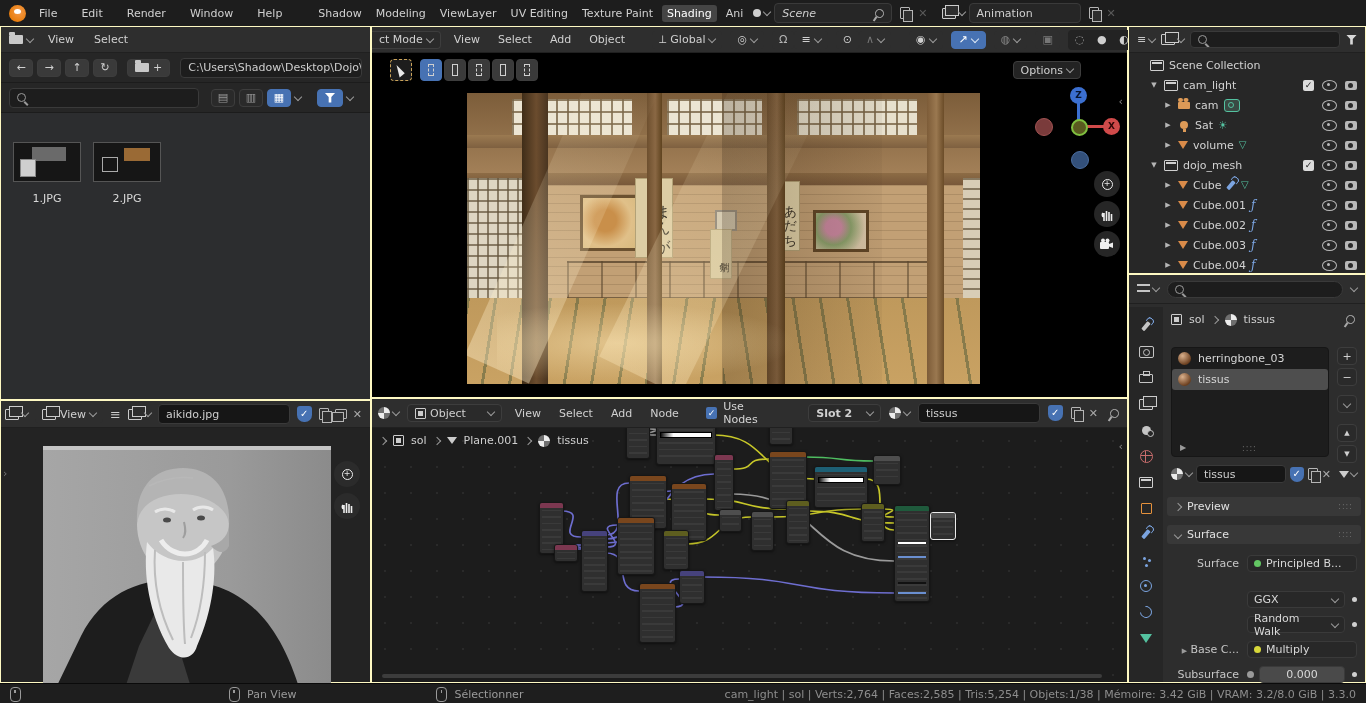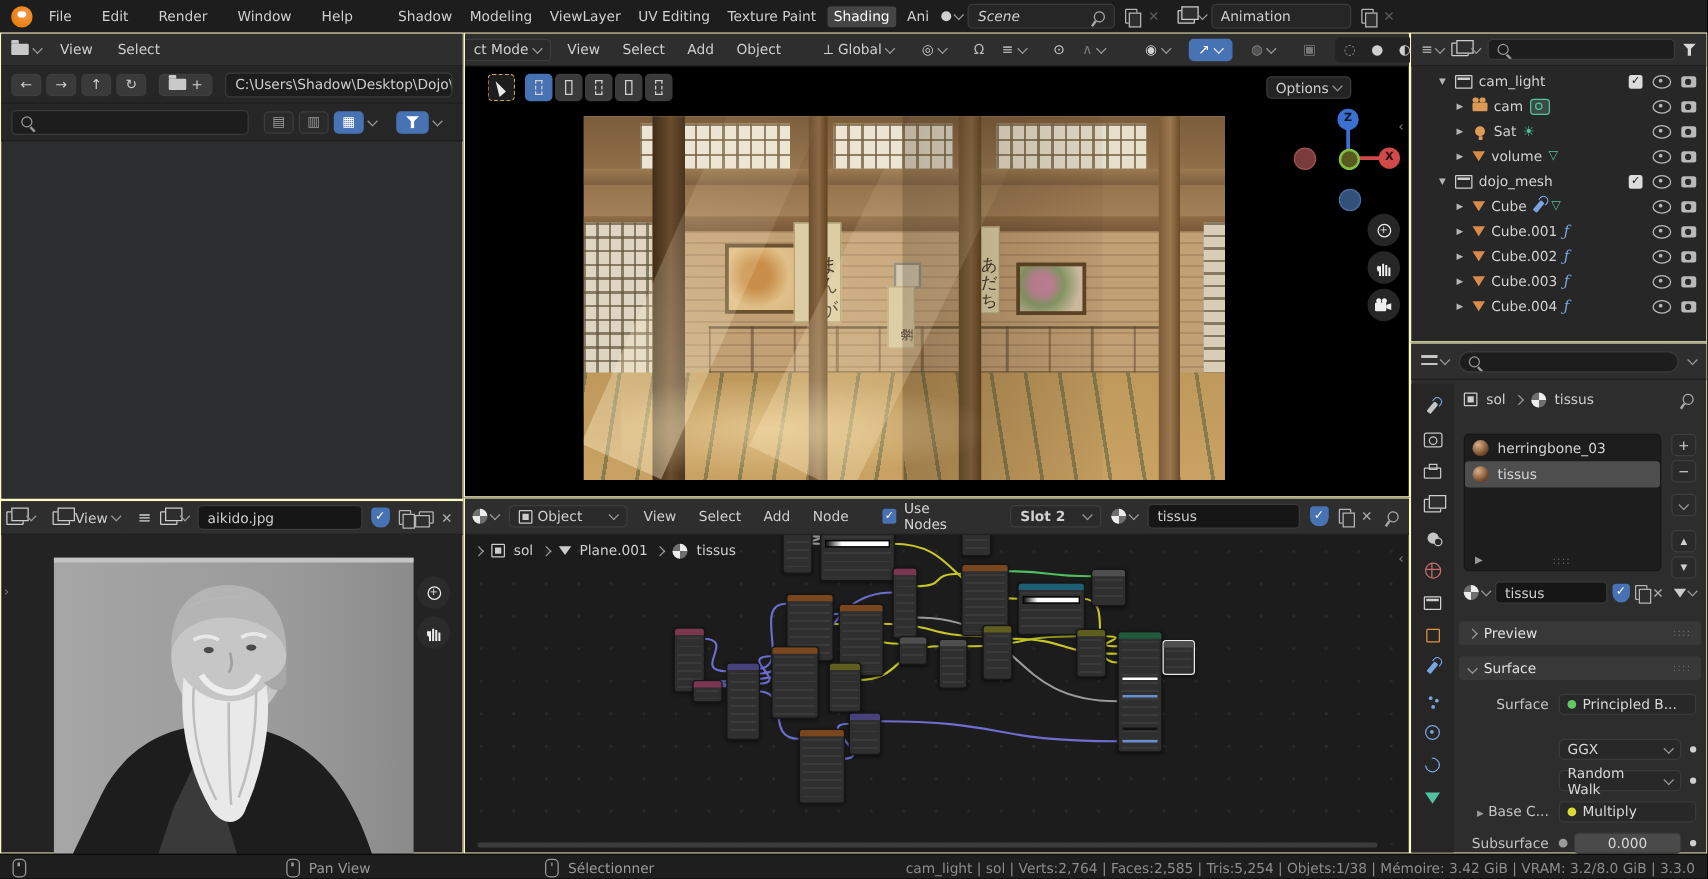--- a/index.html
+++ b/index.html
@@ -148,20 +148,34 @@
       <span class="btn" style="width:24px;justify-content:center;margin-left:8px;color:#9a9a9a;">▤</span>
       <span class="btn" style="width:24px;justify-content:center;color:#9a9a9a;">▥</span>
       <span class="btn" style="width:24px;justify-content:center;background:#4772b3;border-color:#4772b3;color:#fff;">▦</span>
       <span class="chev"></span>
       <span class="btn" style="width:26px;justify-content:center;background:#4772b3;border-color:#4772b3;margin-left:12px;">
           <span class="i-funnel" style="background:#fff;"></span>
         </span>
       <span class="chev"></span>
     </div>
     <div id="fb-files" style="position:absolute;left:6px;top:115px;display:flex;">
+        <div class="fb-item">
+          <div class="fb-thumb">
+            <div style="position: absolute; left: 18px; top: 4px; width: 34px; height: 14px; background: rgb(106, 106, 106);"></div>
+            <div style="position: absolute; left: 6px; top: 16px; width: 14px; height: 16px; background: rgb(207, 207, 207); border: 1px solid rgb(136, 136, 136);"></div>
+          </div>
+          <div class="fb-lbl">1.JPG</div>
+        </div>
+        <div class="fb-item">
+          <div class="fb-thumb">
+            <div style="position: absolute; left: 30px; top: 5px; width: 26px; height: 13px; background: rgb(154, 106, 53);"></div>
+            <div style="position: absolute; left: 8px; top: 14px; width: 14px; height: 13px; border: 1px solid rgb(170, 170, 170);"></div>
+          </div>
+          <div class="fb-lbl">2.JPG</div>
+        </div>
       </div>
   </div>
 
   <div class="panel" style="left:0;top:400px;width:371px;height:283px;background:#232323;">
     <div class="hdr" style="height:27px;gap:7px;">
       <span style="display:inline-flex;align-items:center;gap:3px;margin-left:-4px;">
           <span class="i-photos"></span>
           <span class="chev"></span>
         </span>
       <span class="btn" style="background:#2e2e2e;border:none;">
@@ -506,20 +520,26 @@
       <span style="display:inline-flex;align-items:center;gap:3px;">
           <span class="i-photos"></span>
           <span class="chev"></span>
         </span>
       <span class="field" style="flex:1;height:17px;">
           <span class="i-search"></span>
         </span>
       <span class="i-funnel"></span>
     </div>
     <div id="ol-rows" style="position:absolute;left:0;top:28px;right:0;">
+        <div class="ol-row" style="padding-left: 6px;">
+          <span class="ol-exp"></span>
+          <span class="oi-coll"></span>
+          <span class="lbl">Scene Collection</span>
+          <span class="ol-right"></span>
+        </div>
         <div class="ol-row" style="padding-left: 20px;">
           <span class="ol-exp">▼</span>
           <span class="oi-coll"></span>
           <span class="lbl">cam_light</span>
           <span class="ol-right">
             <span class="i-check">✓</span>
             <span class="i-eye"></span>
             <span class="i-camr"></span>
           </span>
         </div>

